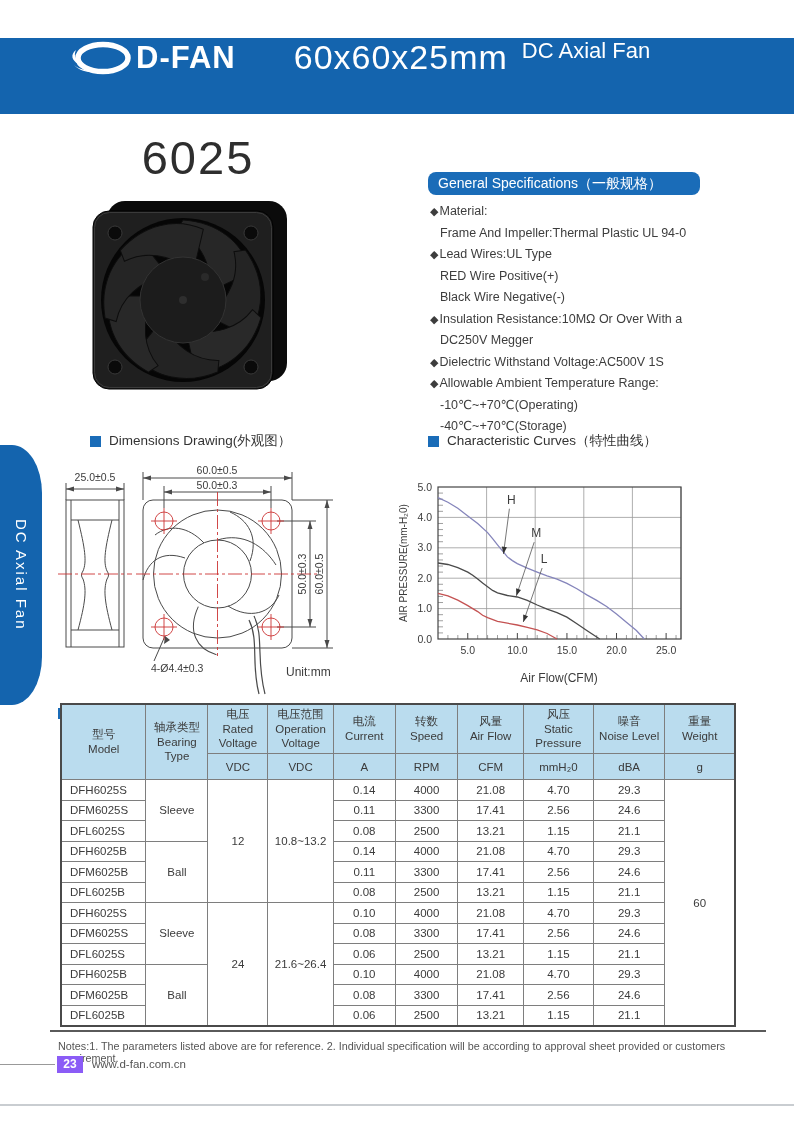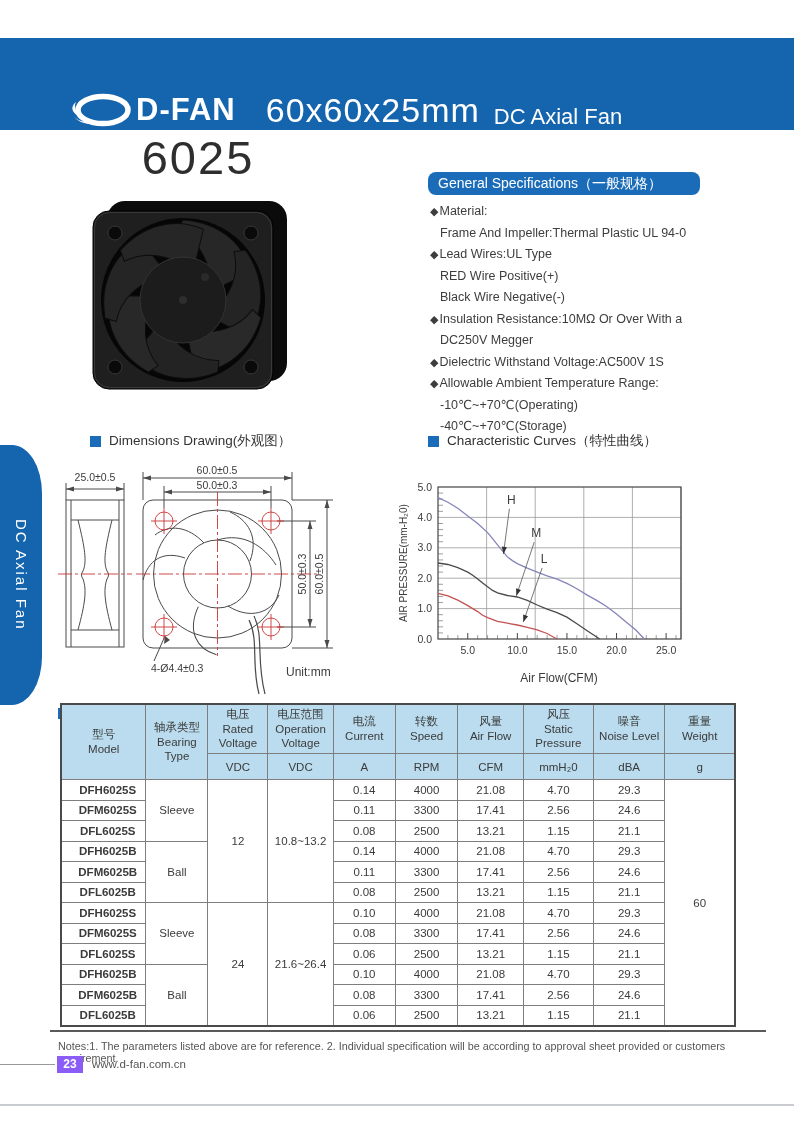--- a/index.html
+++ b/index.html
@@ -1,24 +1,24 @@
 <!DOCTYPE html>
 <html><head>
 <meta charset="utf-8">
 <style>
   html,body{margin:0;padding:0;background:#e8e8e8;}
   .page{position:relative;width:794px;height:1123px;background:#ffffff;margin:0 auto;
         font-family:"Liberation Sans","DejaVu Sans",sans-serif;color:#3c3c3c;overflow:hidden;}
 
   
-  .banner{position:absolute;left:0;top:38px;width:794px;height:92px;background:#1464ae;
-          display:flex;align-items:flex-end;}
+  .banner{position:absolute;left:0;top:38px;width:794px;height:76px;background:#1464ae;
+          display:flex;align-items:flex-start;}
   .logo-wrap{display:flex;align-items:center;margin-left:70px;}
   .brand{color:#fff;font-size:31px;font-weight:bold;letter-spacing:1px;margin-left:4px;}
-  .size-txt{color:#fff;font-size:34px;font-weight:400;margin-left:30px;letter-spacing:1px;}
+  .size-txt{color:#fff;font-size:34px;font-weight:400;margin-left:58px;letter-spacing:1px;}
   .subtitle-txt{color:#fff;font-size:22px;margin-left:14px;}
 
   
   .side-tab{position:absolute;left:0;top:445px;width:42px;height:260px;background:#1464ae;
             border-radius:0 30px 30px 0 / 0 48px 48px 0;display:flex;align-items:center;justify-content:center;}
   .side-tab span{writing-mode:vertical-rl;color:#fff;font-size:15px;letter-spacing:2px;}
 
   
   .model-number{position:absolute;left:118px;top:130px;width:160px;text-align:center;
                 font-size:47px;color:#2e2e2e;letter-spacing:2px;}
@@ -45,21 +45,21 @@
   .dim-svg text,.chart-svg text{fill:#3c3c3c;}
 
   
   .spec-table{position:absolute;left:60px;top:703px;width:676px;border-collapse:collapse;
               table-layout:fixed;font-size:11.5px;color:#3b3b3b;border:2px solid #4a4a4a;}
   .spec-table th,.spec-table td{border:1px solid #7e7e7e;text-align:center;padding:0;font-weight:normal;overflow:hidden;}
   .spec-table thead th{background:#badcee;}
   .spec-table thead tr.main th{height:48px;font-size:11.5px;line-height:1.3;}
   .spec-table thead tr.units th{height:25px;}
   .spec-table tbody td{height:19.5px;background:#fff;}
-  .spec-table td.model{text-align:center;padding-left:8px;font-weight:bold;}
+  .spec-table td.model{text-align:left;padding-left:8px;}
 
   
   .notes-rule{position:absolute;left:50px;top:1030px;width:716px;height:2px;background:#5a5a5a;}
   .notes{position:absolute;left:58px;top:1040px;width:710px;font-size:10.8px;color:#555;}
   .page-badge-line{position:absolute;left:0;top:1064px;width:55px;height:1px;background:#999;}
   .page-badge{position:absolute;left:57px;top:1056px;width:26px;height:17px;background:#8b5cf6;color:#fff;
               font-size:12px;font-weight:bold;text-align:center;line-height:17px;}
   .website{position:absolute;left:92px;top:1058px;font-size:11.5px;color:#555;}
   .bottom-rule{position:absolute;left:0;top:1104px;width:794px;height:2px;background:#c9cdd1;}
 </style>

